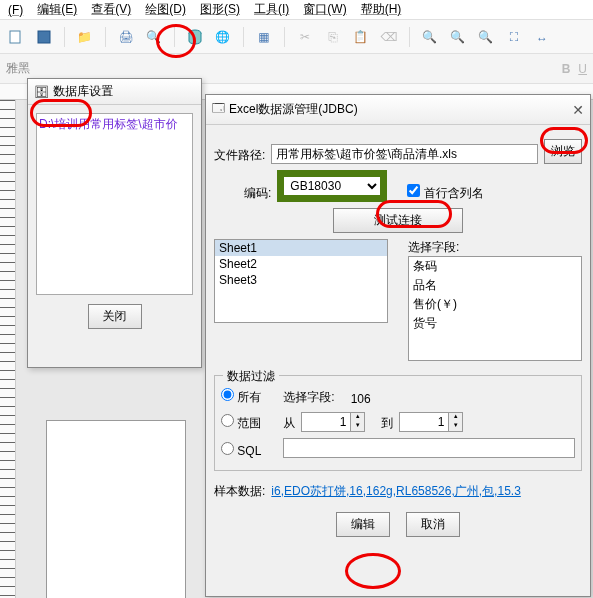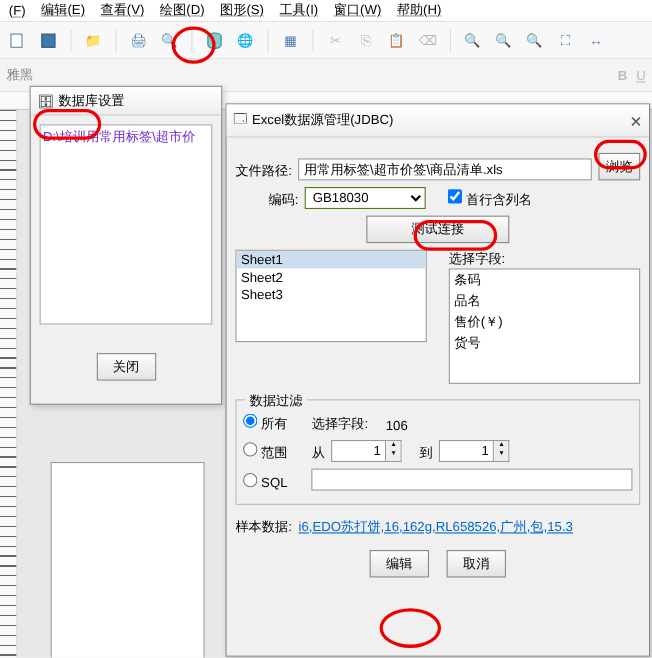--- a/index.html
+++ b/index.html
@@ -20,21 +20,21 @@
 .dlg-title{background:linear-gradient(#fff,#eee);border-bottom:1px solid #ccc;padding:4px 6px;display:flex;align-items:center;gap:4px;}
 .dlg-title .close{margin-left:auto;font-size:14px;color:#555;}
 .dlg-toolbar{background:#f6f6f6;border-bottom:1px solid #ddd;padding:3px 6px;display:flex;gap:12px;}
 .dlg-body{padding:8px;}
 .inset{background:#fff;border:1px solid #aaa;}
 .group{border:1px solid #bbb;padding:6px;margin-top:4px;position:relative;}
 .group>.legend{position:absolute;top:-8px;left:8px;background:#f0f0f0;padding:0 4px;}
 .row{display:flex;align-items:flex-end;margin:6px 0;gap:6px;}
 .btn{background:linear-gradient(#fdfdfd,#e3e3e3);border:1px solid #888;padding:3px 14px;cursor:pointer;}
 input[type=text]{border:1px solid #999;padding:2px 4px;background:#fff;}
-select{border:1px solid #4d7c0f;background:#fff;padding:1px 2px;}
+select{border:7px solid #4d7c0f;background:#fff;padding:1px 2px;}
 .list{background:#fff;border:1px solid #999;overflow-y:scroll;}
 .list div{padding:1px 4px;}
 .sel{background:#cde;}
 .link{color:#06c;text-decoration:underline;}
 .spinner{display:inline-flex;}
 .spinner input{width:50px;}
 .spinner .sb{width:14px;display:flex;flex-direction:column;border:1px solid #999;border-left:0;}
 .spinner .sb div{flex:1;background:#eee;font-size:6px;text-align:center;line-height:6px;}
 </style>
 </head>
@@ -108,21 +108,21 @@
 
 <div class="dlg" style="left:27px;top:78px;width:175px;height:290px;">
   <div class="dlg-title">
     <span>🗄</span>
     <span>数据库设置</span>
   </div>
   <div class="dlg-body">
     <div class="inset" style="height:182px;padding:2px;">
       <div style="color:#6d28d9">D:\培训用常用标签\超市价</div>
     </div>
-    <div class="row" style="justify-content:center;margin-top:26px">
+    <div class="row" style="justify-content:center;margin-top:9px">
       <button class="btn">关闭</button>
     </div>
   </div>
 </div>
 
 <div class="dlg" style="left:205px;top:94px;width:386px;height:503px;">
   <div class="dlg-title">
     <span>🗔</span>
     <span>Excel数据源管理(JDBC)</span>
     <span class="close">✕</span>

